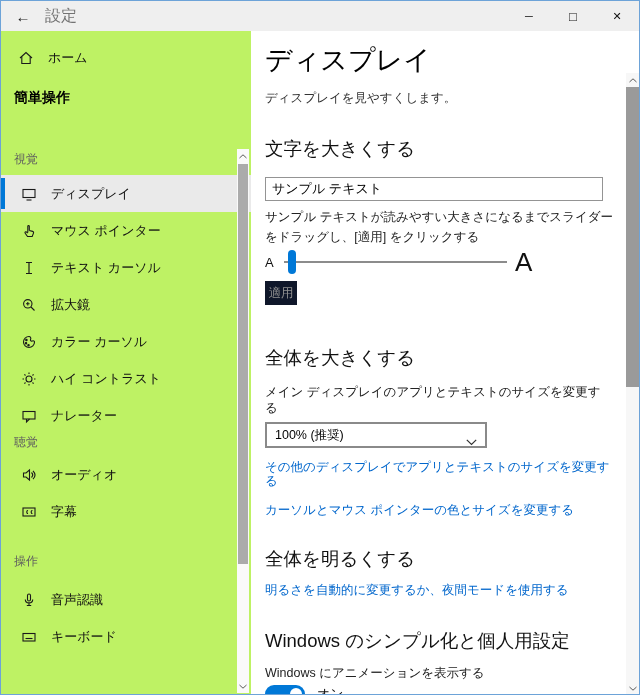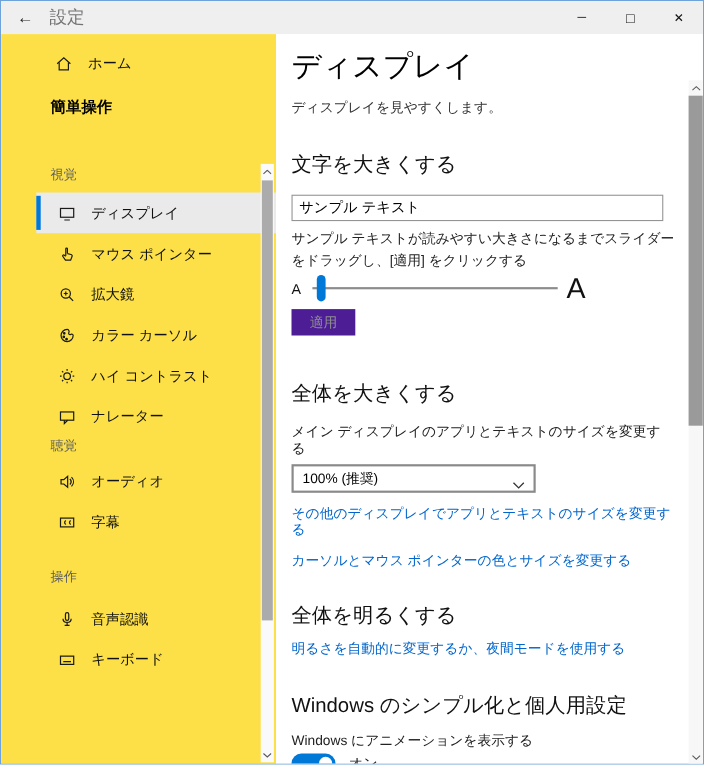--- a/index.html
+++ b/index.html
@@ -14,21 +14,21 @@
   .back-btn { width:44px; text-align:center; font-size:15px; color:#222; cursor:default; }
   .app-title { font-size:16px; color:#737373; }
   .win-controls { position:absolute; right:0; top:0; height:30px; display:flex; }
   .win-btn { width:44px; height:30px; display:flex; align-items:center; justify-content:center;
              font-size:11px; color:#111; }
   .win-btn.max { font-size:13px; }
 
   .body-row { display:flex; height:664px; }
 
   
-  .sidebar { position:relative; width:250px; height:100%; background:#fde047; flex:none; overflow:hidden;padding-left:32px; }
+  .sidebar { position:relative; width:250px; height:100%; background:#bef264; flex:none; overflow:hidden; }
   .side-row { display:flex; align-items:center; height:30px; margin-top:12px; padding-left:17px; }
   .side-row .ic { width:16px; height:16px; margin-right:14px; flex:none; }
   .side-label { font-size:13px; color:#111; }
 
   .searchbox { position:relative; margin:10px 0 0 8px; width:228px; height:24px; background:#fff;
                border:2px solid #0078d7; display:flex; align-items:center; }
   .caret { width:1px; height:14px; background:#444; margin-left:4px; }
   .search-ph { font-size:12px; color:#767676; margin-left:2px; flex:1; }
   .search-ic { margin-right:7px; width:13px; height:13px; }
 
@@ -73,21 +73,21 @@
   .instruction { margin-top:6px; width:354px; font-size:12.5px; color:#222; line-height:20px; }
 
   .slider-row { margin-top:2px; display:flex; align-items:center; height:26px; }
   .a-small { font-size:13px; color:#111; width:12px; }
   .slider { position:relative; width:225px; height:26px; margin-left:5px; }
   .slider .track { position:absolute; left:2px; right:0; top:12px; height:1.5px; background:#8c8c8c; }
   .slider .thumb { position:absolute; left:6px; top:1px; width:8px; height:24px; border-radius:4px;
                    background:#0078d7; }
   .a-large { font-size:26px; color:#111; margin-left:8px; line-height:26px; }
 
-  .apply-btn { margin-top:6px; width:58px; height:24px; background:#4c1d95; color:#909090;
+  .apply-btn { margin-top:6px; width:32px; height:24px; background:#0f172a; color:#909090;
                font-size:12.5px; display:flex; align-items:center; justify-content:center; }
 
   .field-label { margin-top:14px; font-size:12.5px; color:#222; line-height:16px; }
 
   .dropdown { position:relative; margin-top:6px; width:222px; height:26px; border:2px solid #8a8a8a;
               background:#fff; display:flex; align-items:center; padding-left:8px; }
   .dropdown .val { font-size:12.5px; color:#000; }
   .dropdown .chev { position:absolute; right:8px; top:8px; }
 
   .link { font-size:12.5px; color:#0066cc; line-height:14px; width:fit-content; }
@@ -154,20 +154,28 @@
           <span class="ic">
             <svg width="16" height="16" viewBox="0 0 16 16" fill="none" stroke="#1a1a1a" stroke-width="1.1">
               <path d="M6.8 9.5 V3.2 C6.8 2.2 8.3 2.2 8.3 3.2 V7.5"></path>
               <path d="M8.3 7.5 L11.6 8.4 C12.6 8.7 12.8 9.4 12.4 10.4 L11.2 13.5 H6.5 L4.2 10.2 C3.5 9.2 4.6 8.3 5.5 9 L6.8 10"></path>
               </svg>
           </span>
           <span class="lbl">マウス ポインター</span>
         </div>
         <div class="nav-item">
           <span class="ic">
+            <svg width="16" height="16" viewBox="0 0 16 16" fill="none" stroke="#1a1a1a" stroke-width="1.2">
+              <path d="M5 2.5 H11 M8 2.5 V13.5 M5 13.5 H11"></path>
+              </svg>
+          </span>
+          <span class="lbl">テキスト カーソル</span>
+        </div>
+        <div class="nav-item">
+          <span class="ic">
             <svg width="16" height="16" viewBox="0 0 16 16" fill="none" stroke="#1a1a1a" stroke-width="1.1">
               <circle cx="6.8" cy="6.8" r="4.2"></circle>
                 <path d="M10 10 L13.5 13.5"></path>
               <path d="M6.8 5 V8.6 M5 6.8 H8.6"></path>
               </svg>
           </span>
           <span class="lbl">拡大鏡</span>
         </div>
         <div class="nav-item">
           <span class="ic">

